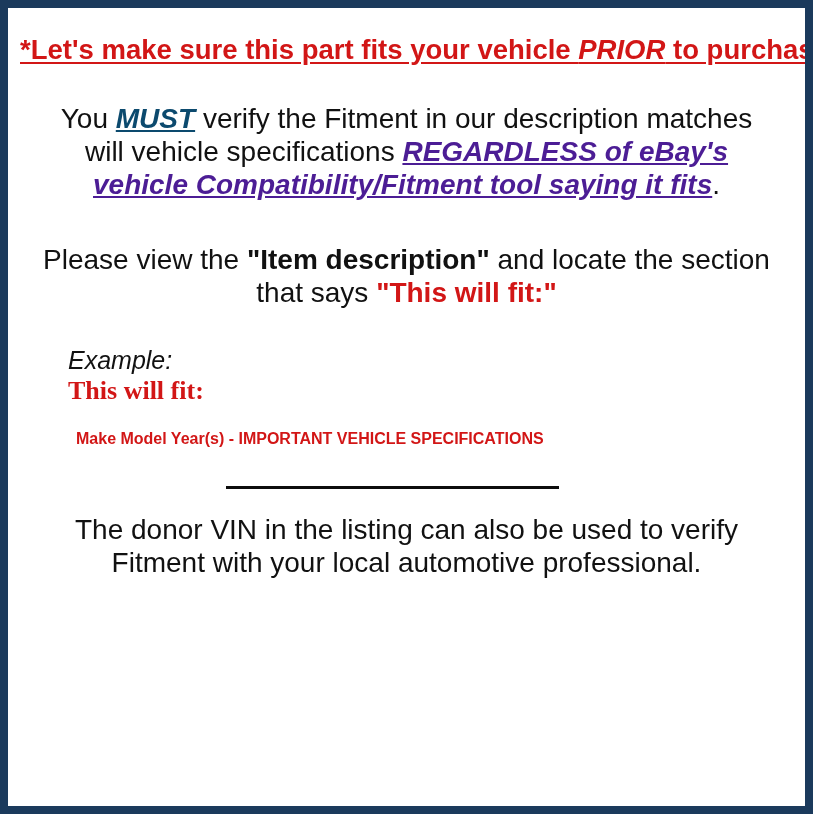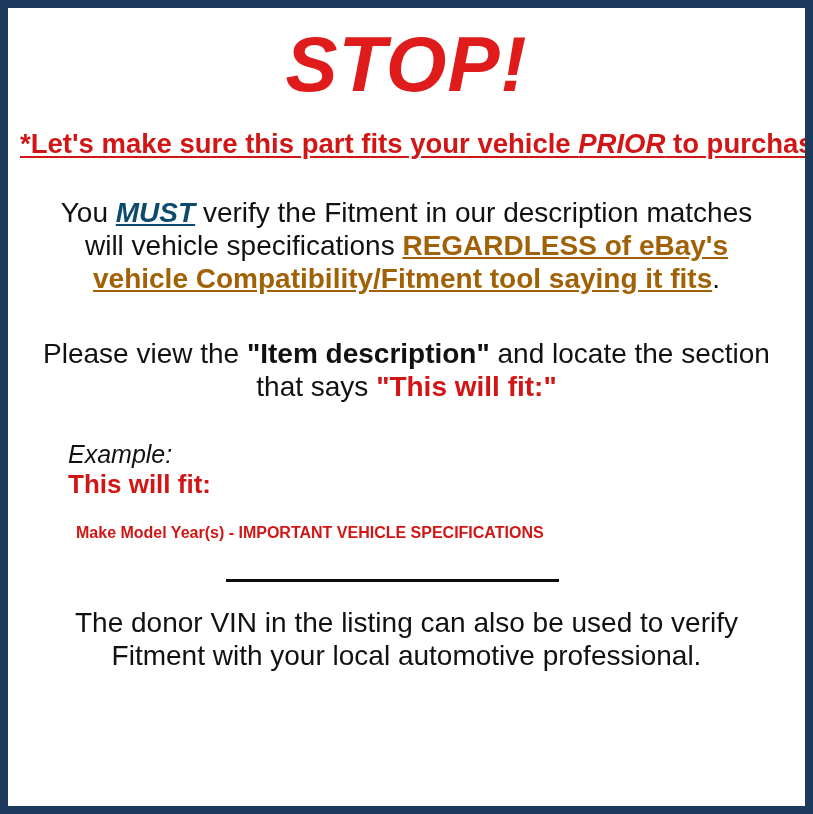--- a/index.html
+++ b/index.html
@@ -64,24 +64,25 @@
   .para-vin { margin-top: 20px; }
 
   .em-red-bius {
     color: #0c4a6e;
     font-weight: bold;
     font-style: italic;
     text-decoration: underline;
     text-underline-offset: 2px;
   }
   .em-red-bu {
-    color: #a16207;
+    color: #4c1d95;
     font-weight: bold;
     text-decoration: underline;
     text-underline-offset: 2px;
+    font-style: italic;
   }
   .em-red-b {
     color: #d21616;
     font-weight: bold;
   }
   .em-black-b {
     color: #111111;
     font-weight: bold;
   }
 
@@ -97,20 +98,21 @@
     text-underline-offset: 2px;
     line-height: 1.1;
     display: inline-block;
   }
   .example-fit {
     font-size: 26px;
     font-weight: bold;
     color: #d21616;
     line-height: 1.15;
     margin-top: 2px;
+    font-family: Liberation Serif, serif;
   }
   .example-spec {
     font-size: 16px;
     font-weight: bold;
     color: #d21616;
     line-height: 1.15;
     margin-top: 24px;
     padding-left: 8px;
   }
 
@@ -125,21 +127,20 @@
     background: #0d0d0d;
     margin-left: -28px;
   }
 </style>
 </head>
 <body>
 
 <div class="notice-card">
   <div class="inner">
 
-    <div class="stop-title">STOP!</div>
 
     <div class="tagline"><span>*Let's make sure this part fits your vehicle </span><span class="ital">PRIOR</span><span> to purchasing*</span></div>
 
     <p class="para para-must"><span>You </span><span class="em-red-bius">MUST</span><span> verify the Fitment in our description matches will vehicle specifications </span><span class="em-red-bu">REGARDLESS of eBay's vehicle Compatibility/Fitment tool saying it fits</span><span>.</span></p>
 
     <p class="para para-view"><span>Please view the </span><span class="em-black-b">"Item description"</span><span> and locate the section that says </span><span class="em-red-b">"This will fit:"</span></p>
 
     <div class="example-block">
       <div><span class="example-label">Example:</span></div>
       <div class="example-fit">This will fit:</div>

